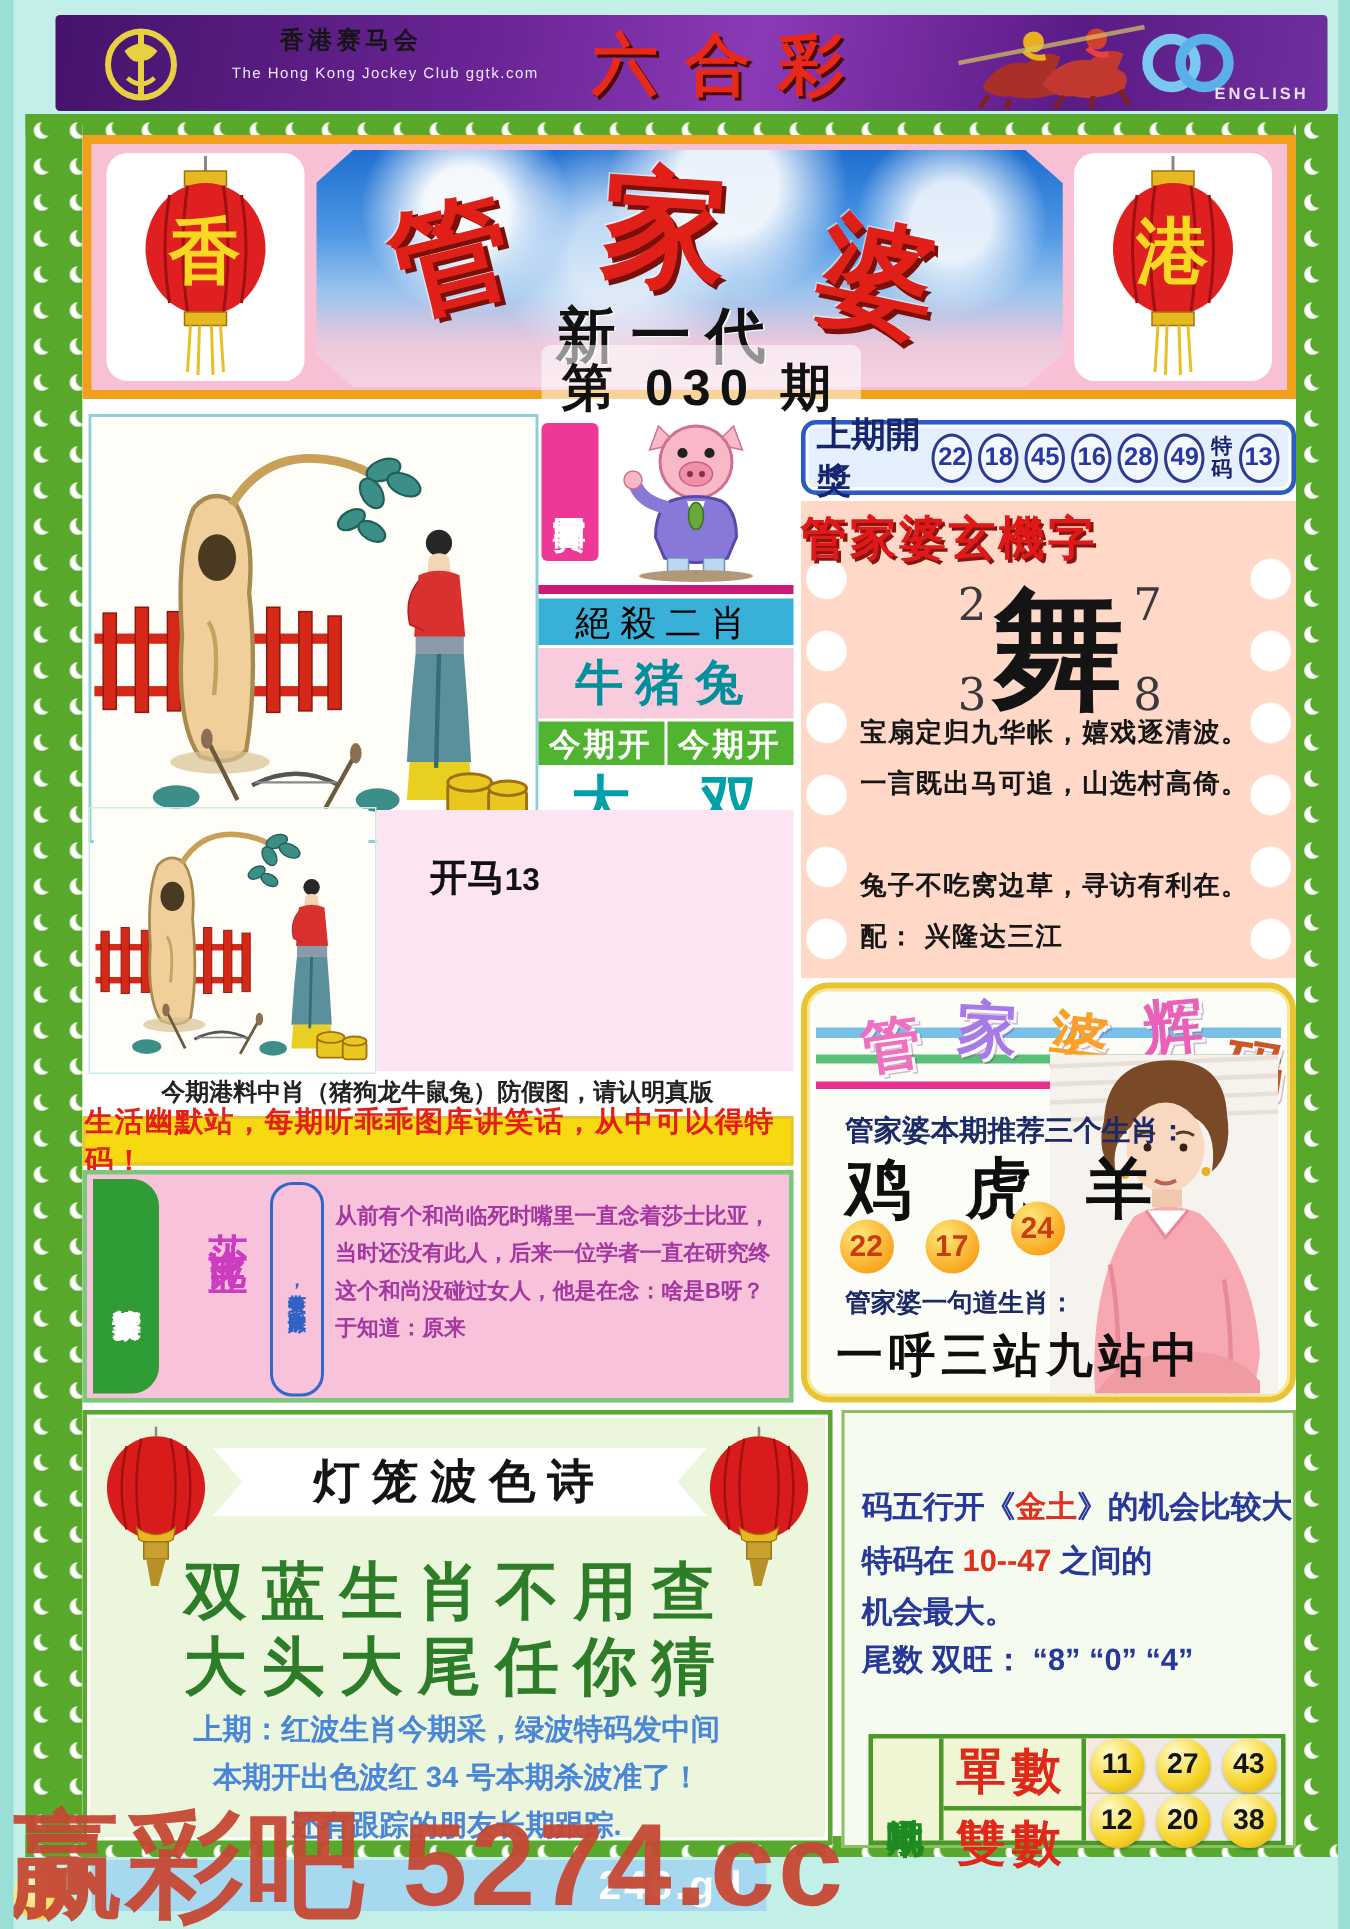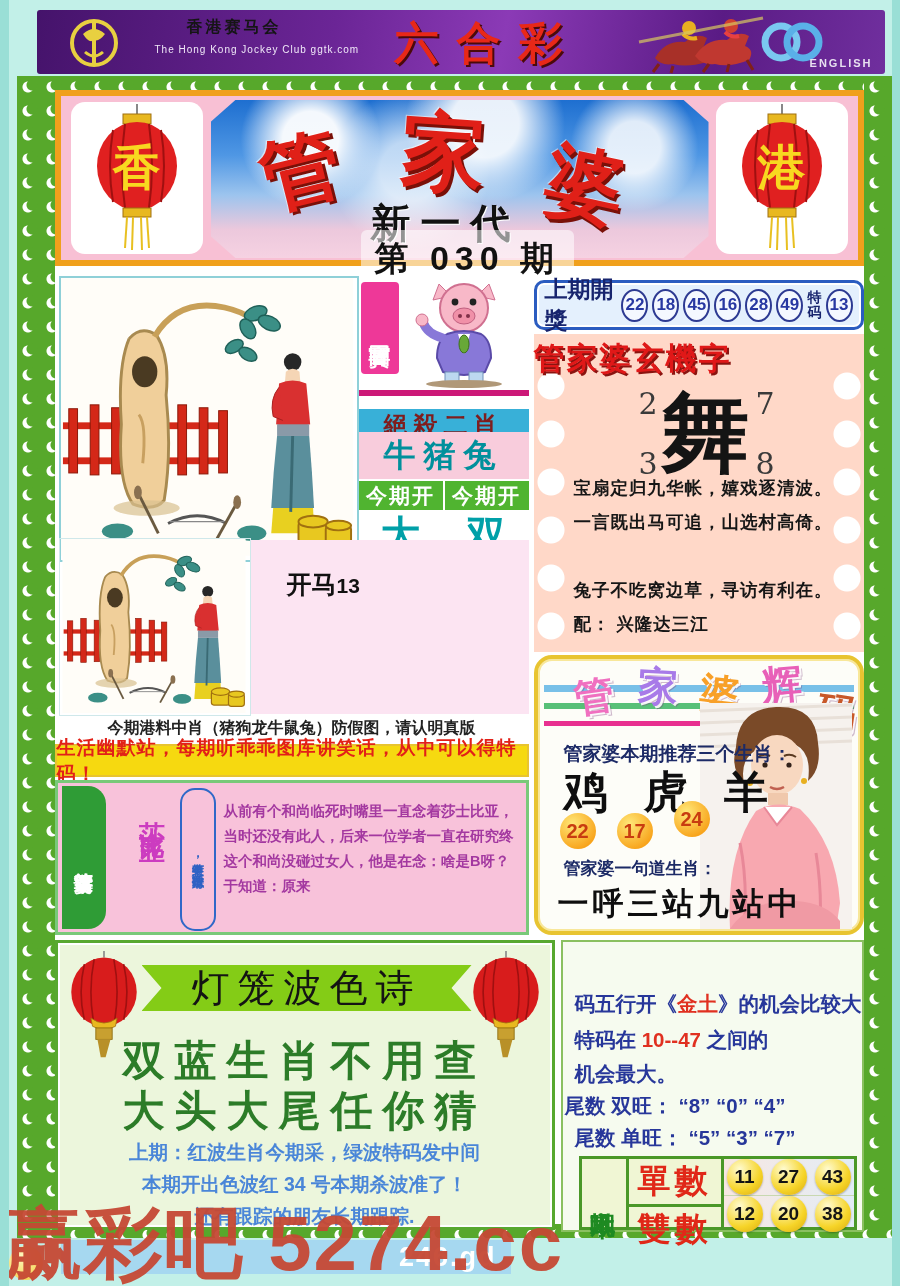--- a/index.html
+++ b/index.html
@@ -41,21 +41,21 @@
   
   .mystery{background:#ffd8c8;}
   .film{background-image:radial-gradient(circle at 17px 24px, #fff 13px, rgba(255,255,255,0) 14px);background-size:34px 48px;}
   .mys-title{color:#e01818;font-weight:900;font-size:31px;letter-spacing:2px;text-shadow:2px 2px 0 #8a1410;}
   .mys-char{font-family:"DejaVu Serif",serif;font-weight:900;font-size:88px;color:#141414;}
   .mys-corner{font-family:"DejaVu Serif",serif;font-size:30px;color:#3a3a3a;}
   .verse{color:#161616;font-weight:900;font-size:17.5px;letter-spacing:1px;white-space:nowrap;}
   
   .treasure-label{background:#ee3898;color:#fff;font-weight:900;font-size:22px;
      writing-mode:vertical-rl;text-orientation:upright;text-align:center;border-radius:4px;}
-  .kill-title{background:#38b0d8;color:#7f1d1d;font-weight:700;font-size:24px;letter-spacing:6px;margin-top:10px;}
+  .kill-title{background:#38b0d8;color:#000000;font-weight:400;font-size:24px;letter-spacing:6px;}
   .kill-val{background:#f8ccdc;color:#00909c;font-weight:900;font-size:32px;letter-spacing:8px;}
   .open-cell{background:#50b430;color:#fff;font-weight:900;font-size:21px;letter-spacing:2px;}
   .big-cell{background:#fff;color:#00a0a8;font-weight:900;font-size:40px;}
   .cen{display:flex;align-items:center;justify-content:center;}
   
   .pinkpanel{background:#fce4f2;}
   .horse-note{color:#111;font-weight:900;font-size:25px;}
   .horse-note small{font-weight:700;font-size:21px;}
   .caption{color:#222;font-size:16px;font-weight:bold;}
   
@@ -70,22 +70,22 @@
   
   .huima{background:#fdfdf8;border:4px solid #e8c431;border-radius:18px;box-shadow:0 0 0 2px #f8e79a inset;}
   .hm-letter{font-weight:900;font-size:40px;font-family:"DejaVu Serif",serif;text-shadow:2px 2px 0 rgba(255,255,255,.9),3px 3px 0 rgba(120,60,120,.35);}
   .hm-label{color:#1c2a66;font-weight:900;font-size:19px;}
   .hm-zodiac{color:#0e0e0e;font-weight:900;font-size:44px;letter-spacing:12px;}
   .orange-ball{width:36px;height:36px;border-radius:50%;background:radial-gradient(circle at 35% 30%,#ffe878,#f8a41c 75%);
      color:#c83c10;font-weight:900;font-size:20px;}
   .hm-line{color:#0e0e0e;font-weight:900;font-size:31px;letter-spacing:4px;}
   
   .blp{background:#ecf6dc;border:3px solid #58a830;box-shadow:0 0 0 2px #fff inset;}
-  .ribbon{background:#84cc16;clip-path:polygon(0 0,100% 0,calc(100% - 20px) 50%,100% 100%,0 100%,20px 50%);
-     color:#141414;font-weight:400;font-size:38px;letter-spacing:8px;}
+  .ribbon{background:#ffffff;clip-path:polygon(0 0,100% 0,calc(100% - 20px) 50%,100% 100%,0 100%,20px 50%);
+     color:#141414;font-weight:700;font-size:31px;letter-spacing:8px;}
   .poem{color:#2c7c28;font-weight:900;font-size:42px;letter-spacing:10px;white-space:nowrap;}
   .bl-note{color:#4a86d8;font-weight:bold;font-size:19.5px;white-space:nowrap;}
   
   .brp{background:#f6fbef;border:2px solid #8ac060;}
   .pred{color:#27379a;font-weight:900;font-size:20.5px;white-space:nowrap;}
   .pred .red{color:#e03020;}
   .roar{border:3px solid #4a9828;display:flex;background:#f0f6d4;}
   .roar-label{color:#1e8a22;font-weight:900;font-size:25px;writing-mode:vertical-rl;text-orientation:upright;
      border-right:3px solid #4a9828;width:44px;text-align:center;}
   .roar-odd-even{color:#e02818;font-weight:900;font-size:33px;letter-spacing:4px;}
@@ -369,22 +369,21 @@
     <div class="abs poem" style="left:0;top:140px;width:100%;text-align:center;">大头大尾任你猜</div>
     <div class="abs bl-note" style="left:0;top:196px;width:100%;text-align:center;">上期：红波生肖今期采，绿波特码发中间</div>
     <div class="abs bl-note" style="left:0;top:228px;width:100%;text-align:center;">本期开出色波红 34 号本期杀波准了！</div>
     <div class="abs bl-note" style="left:0;top:260px;width:100%;text-align:center;">还有跟踪的朋友长期跟踪.</div>
   </div>
 
   <div class="abs brp" style="left:552px;top:940px;width:303px;height:292px;box-sizing:border-box;">
     <div class="abs pred" style="left:12px;top:48px;"><span>码五行开《</span><span class="red">金土</span><span>》的机会比较大</span></div>
     <div class="abs pred" style="left:12px;top:84px;"><span>特码在 </span><span class="red">10--47</span><span> 之间的</span></div>
     <div class="abs pred" style="left:12px;top:118px;">机会最大。</div>
-    <div class="abs pred" style="left:2px;top:150px;"><span>尾数 双旺：</span> <span>“8” “0” “4”</span></div>
-    <div class="abs pred" style="left:12px;top:182px;"><span>尾数 单旺：</span> <span>“5” “3” “7”</span></div>
+    <div class="abs pred" style="left:12px;top:150px;"><span>尾数 双旺：</span> <span>“8” “0” “4”</span></div>
     <div class="abs roar" style="left:16px;top:214px;width:272px;height:68px;">
       <div class="roar-label cen">本期吼</div>
       <div style="width:92px;display:flex;flex-direction:column;border-right:3px solid #4a9828;">
         <div class="roar-odd-even cen" style="flex:1;border-bottom:3px solid #4a9828;">單數</div>
         <div class="roar-odd-even cen" style="flex:1;">雙數</div>
       </div>
       <div class="ballzone" style="flex:1;display:flex;flex-direction:column;">
         <div class="cen" style="flex:1;gap:8px;border-bottom:1px solid #c8d8b0;">
           <span class="yellow-ball cen">11</span>
           <span class="yellow-ball cen">27</span>

